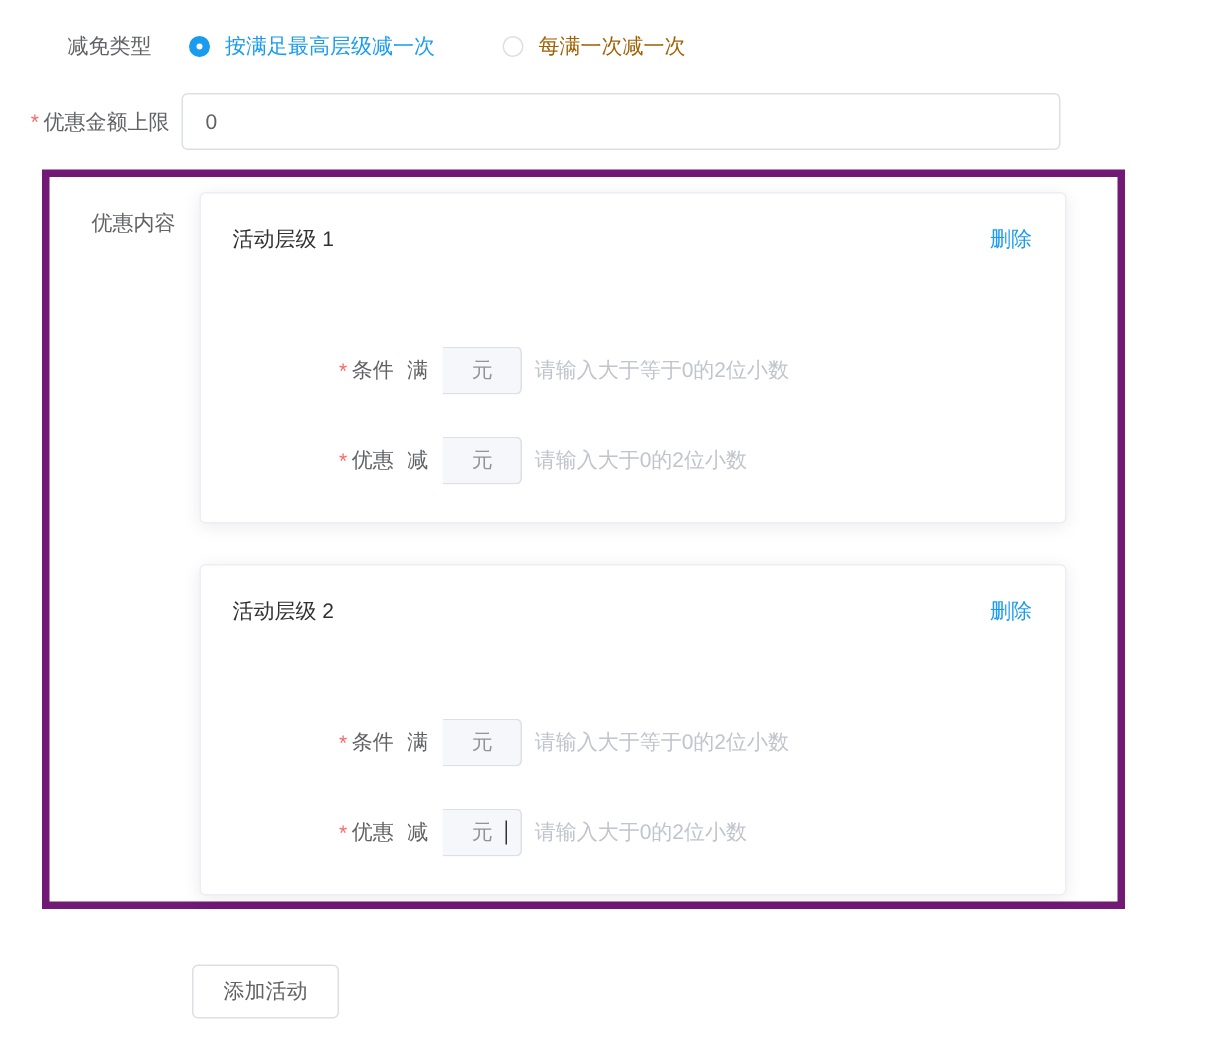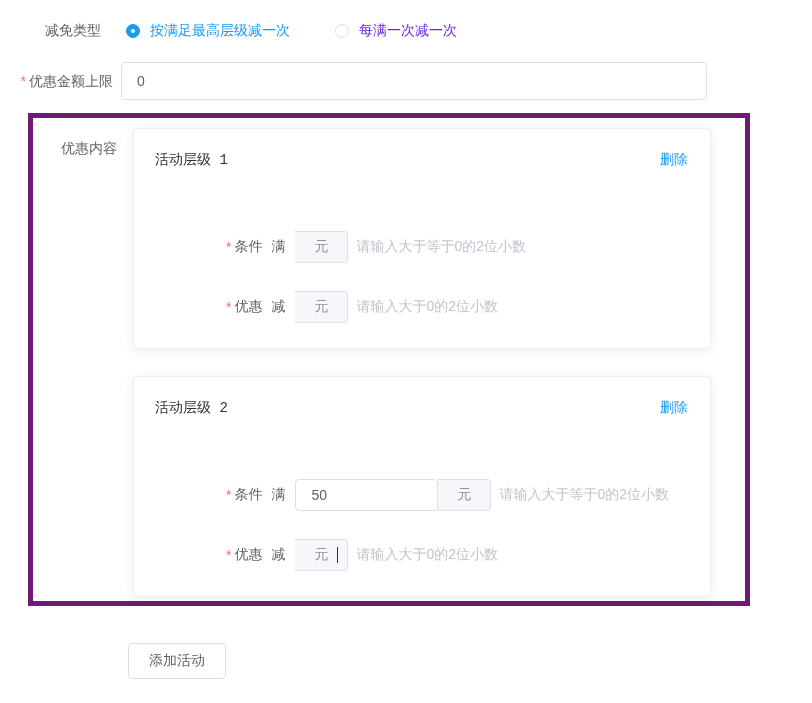--- a/index.html
+++ b/index.html
@@ -13,21 +13,21 @@
   
   .row-type { position:absolute; top:20px; left:0; height:22px; display:flex; align-items:center; }
   .type-label { width:101px; text-align:right; color:#606266; }
   .radio-item { display:flex; align-items:center; margin-left:25px; cursor:pointer; }
   .radio-item.second { margin-left:45px; }
   .radio-circle { width:14px; height:14px; box-sizing:border-box; border:1px solid #dcdfe6;
                   border-radius:50%; background:#fff; position:relative; flex:0 0 auto; }
   .radio-circle.checked { background:#199bf0; border-color:#199bf0; }
   .radio-circle.checked::after { content:""; position:absolute; left:50%; top:50%;
                   transform:translate(-50%,-50%); width:4px; height:4px; border-radius:50%; background:#fff; }
-  .radio-text { margin-left:10px; color:#6d28d9; }
+  .radio-text { margin-left:10px; color:#a16207; }
   .radio-item.checked .radio-text { color:#199bf0; }
 
   
   .limit-label { position:absolute; left:0; top:73px; width:113px; text-align:right; color:#606266; }
   .star { color:#f56c6c; margin-right:3px; }
   input.base {
     box-sizing:border-box; border:1px solid #dcdfe6; border-radius:4px;
     padding:0 15px; font-size:14px; color:#606266; outline:none;
     font-family:"Liberation Sans","DejaVu Sans",sans-serif; background:#fff;
   }
@@ -37,21 +37,21 @@
   .content-box { position:absolute; left:28px; top:113px; width:722px; height:493px;
                  box-sizing:border-box; border:5px solid #701a75; }
   .content-label { position:absolute; left:0; top:22px; width:84px; text-align:right; color:#606266; }
 
   .tier-card { position:absolute; left:100px; width:578px; height:221px; box-sizing:border-box;
                background:#fff; border:1px solid #ebeef5; border-radius:4px;
                box-shadow:0 2px 12px rgba(0,0,0,.08); }
   .tier-card.t1 { top:10px; }
   .tier-card.t2 { top:258px; }
   .tier-header { display:flex; justify-content:space-between; align-items:center;
-                 padding:22px 22px 0 21px;font-family:Liberation Mono, monospace; }
+                 padding:22px 22px 0 21px; }
   .tier-title { color:#303133; }
   .delete-link { color:#199bf0; cursor:pointer; text-decoration:none; }
 
   .tier-row { position:absolute; left:0; right:0; height:32px; display:flex;
               align-items:center; padding-left:92px; }
   .tier-row.r1 { top:102px; }
   .tier-row.r2 { top:162px; }
   .row-label { color:#606266; }
   .row-prefix { color:#606266; margin-left:9px; margin-right:10px; }
 
@@ -124,21 +124,20 @@
     <div class="tier-card t2">
       <div class="tier-header">
         <span class="tier-title">活动层级 2</span>
         <a class="delete-link">删除</a>
       </div>
       <div class="tier-row r1">
         <span class="star">*</span>
         <span class="row-label">条件</span>
         <span class="row-prefix">满</span>
         <span class="input-group">
-          <input class="base tier-input" value="50" style="">
           <span class="append">元</span>
         </span>
         <span class="hint">请输入大于等于0的2位小数</span>
       </div>
       <div class="tier-row r2">
         <span class="star">*</span>
         <span class="row-label">优惠</span>
         <span class="row-prefix">减</span>
         <span class="input-group">
           <span class="caret"></span>

